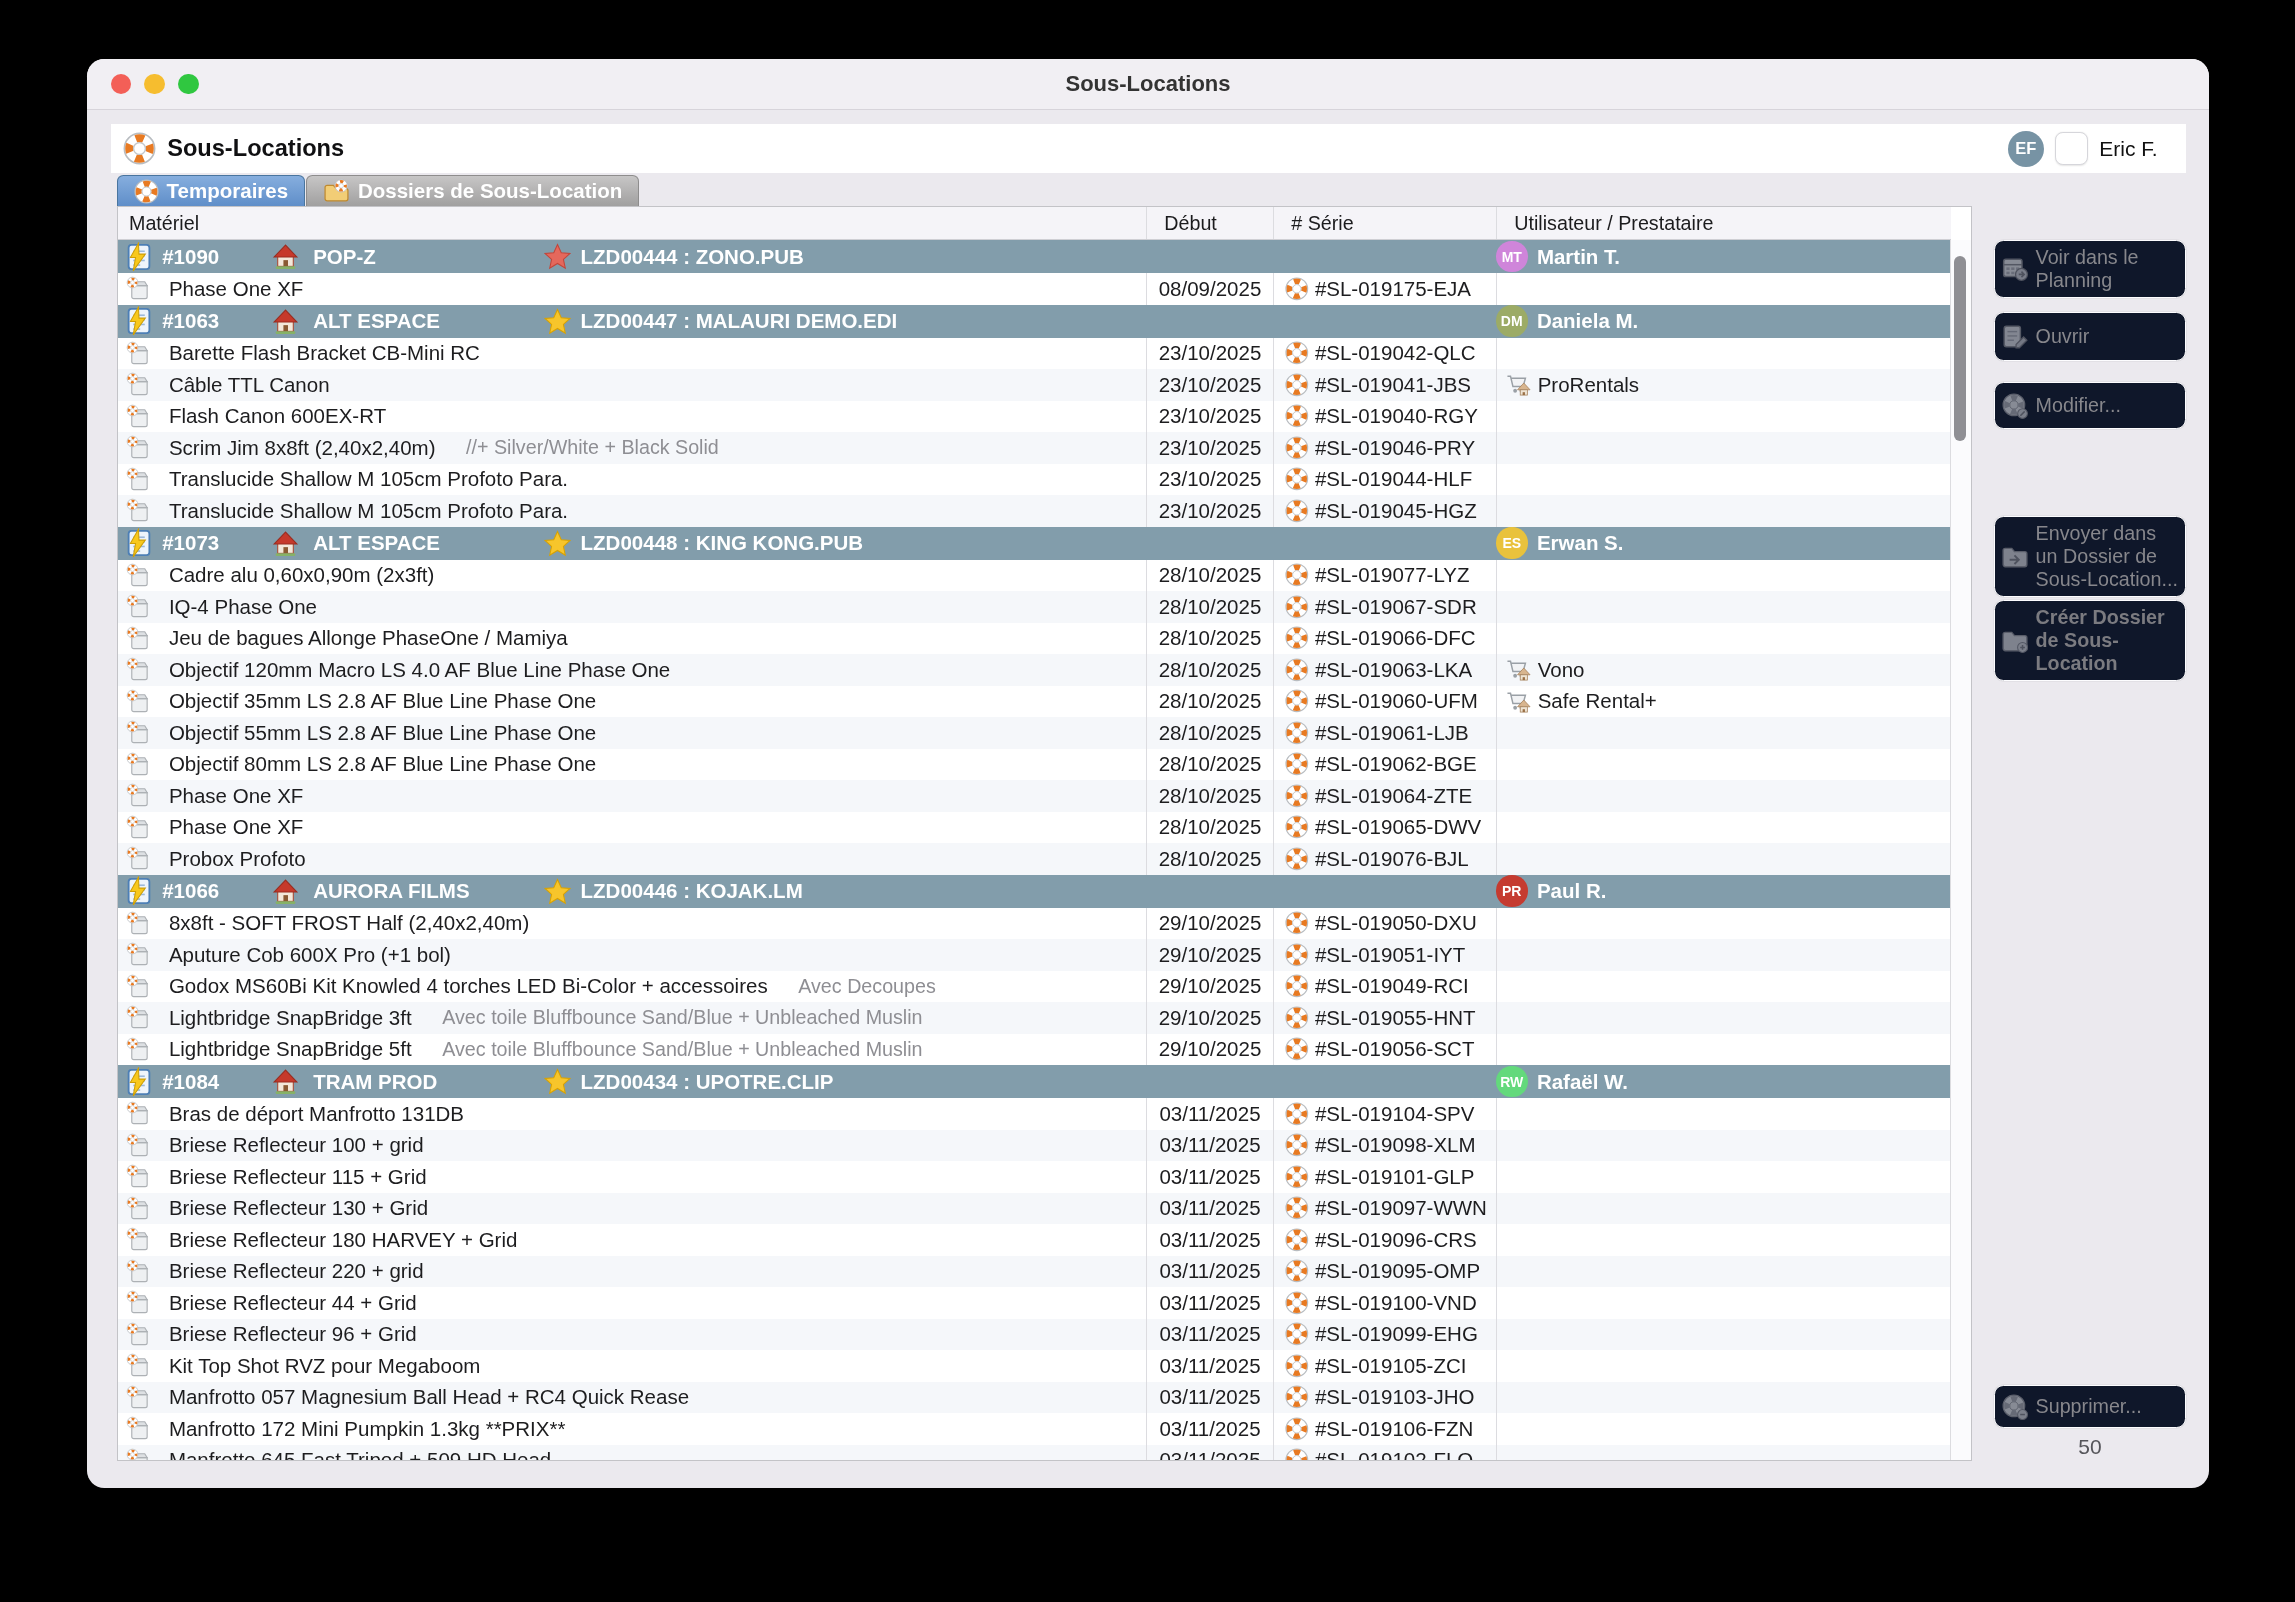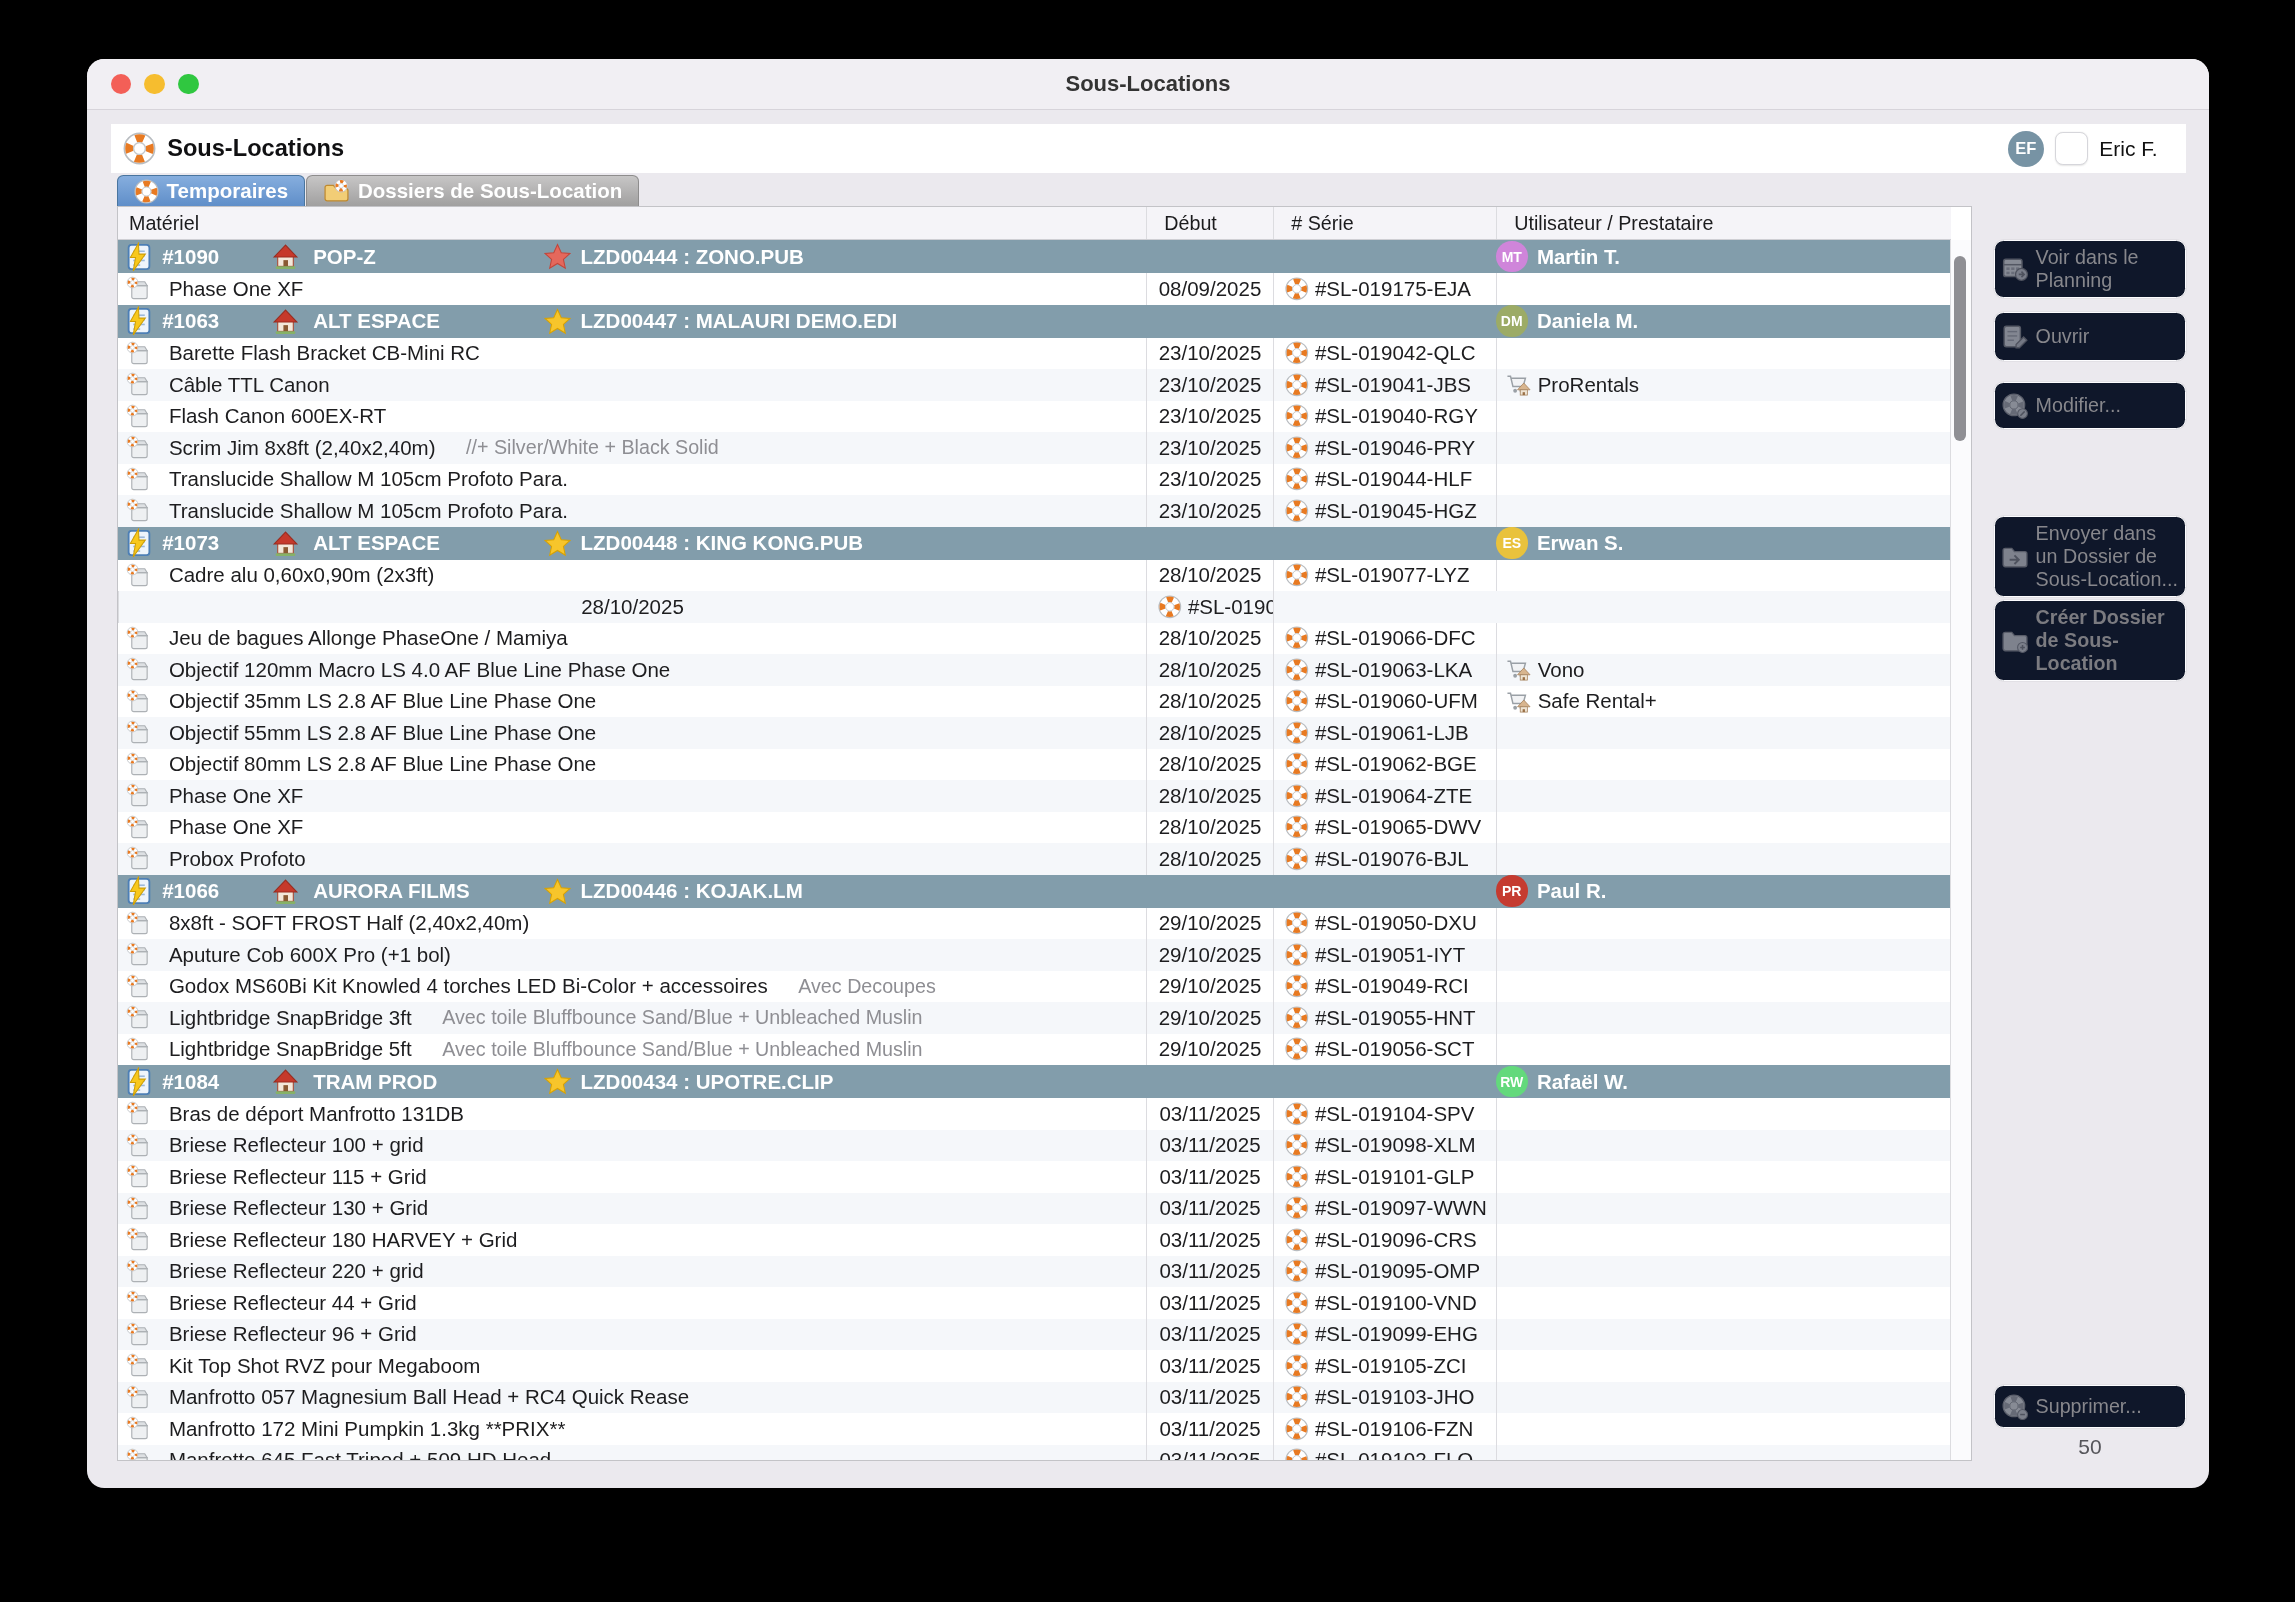--- a/index.html
+++ b/index.html
@@ -463,20 +463,32 @@
                 <circle cx="12" cy="12" r="11" fill="#fff" stroke="#b9bdc1" stroke-width="1.2"></circle>
                 <circle cx="12" cy="12" r="7.5" fill="none" stroke="#e87a22" stroke-width="5.8" stroke-dasharray="5.89 5.89" stroke-dashoffset="2.95"></circle>
                 <circle cx="12" cy="12" r="4.3" fill="#fff" stroke="#c2c6ca" stroke-width="1"></circle>
               </svg>
             </span>
             <span>#SL-019077-LYZ</span>
           </div>
           <div class="c c-vendor"></div>
         </div>
         <div class="irow alt">
+          <div class="c c-mat">
+            <span class="icon" style="width:25px;height:25px">
+              <svg viewBox="0 0 26 26">
+                <path d="M6 10h16v11.5a2 2 0 0 1-2 2H8a2 2 0 0 1-2-2z" fill="#eef0f2" stroke="#adb1b5" stroke-width="1.2"></path>
+                <path d="M6 10l2.5-4h11l2.5 4z" fill="#dde0e3" stroke="#adb1b5" stroke-width="1.2"></path>
+                <circle cx="6.8" cy="6.8" r="5.6" fill="#fff" stroke="#b9bdc1" stroke-width="0.8"></circle>
+                <circle cx="6.8" cy="6.8" r="3.6" fill="none" stroke="#e87a22" stroke-width="2.9" stroke-dasharray="2.83 2.83" stroke-dashoffset="1.41"></circle>
+                <circle cx="6.8" cy="6.8" r="2" fill="#fff" stroke="#c2c6ca" stroke-width="0.6"></circle>
+              </svg>
+            </span>
+            <span>IQ-4 Phase One</span>
+          </div>
           <div class="c c-date">28/10/2025</div>
           <div class="c c-serial">
             <span class="icon" style="width:23.6px;height:23.6px">
               <svg viewBox="0 0 24 24">
                 <circle cx="12" cy="12" r="11" fill="#fff" stroke="#b9bdc1" stroke-width="1.2"></circle>
                 <circle cx="12" cy="12" r="7.5" fill="none" stroke="#e87a22" stroke-width="5.8" stroke-dasharray="5.89 5.89" stroke-dashoffset="2.95"></circle>
                 <circle cx="12" cy="12" r="4.3" fill="#fff" stroke="#c2c6ca" stroke-width="1"></circle>
               </svg>
             </span>
             <span>#SL-019067-SDR</span>

